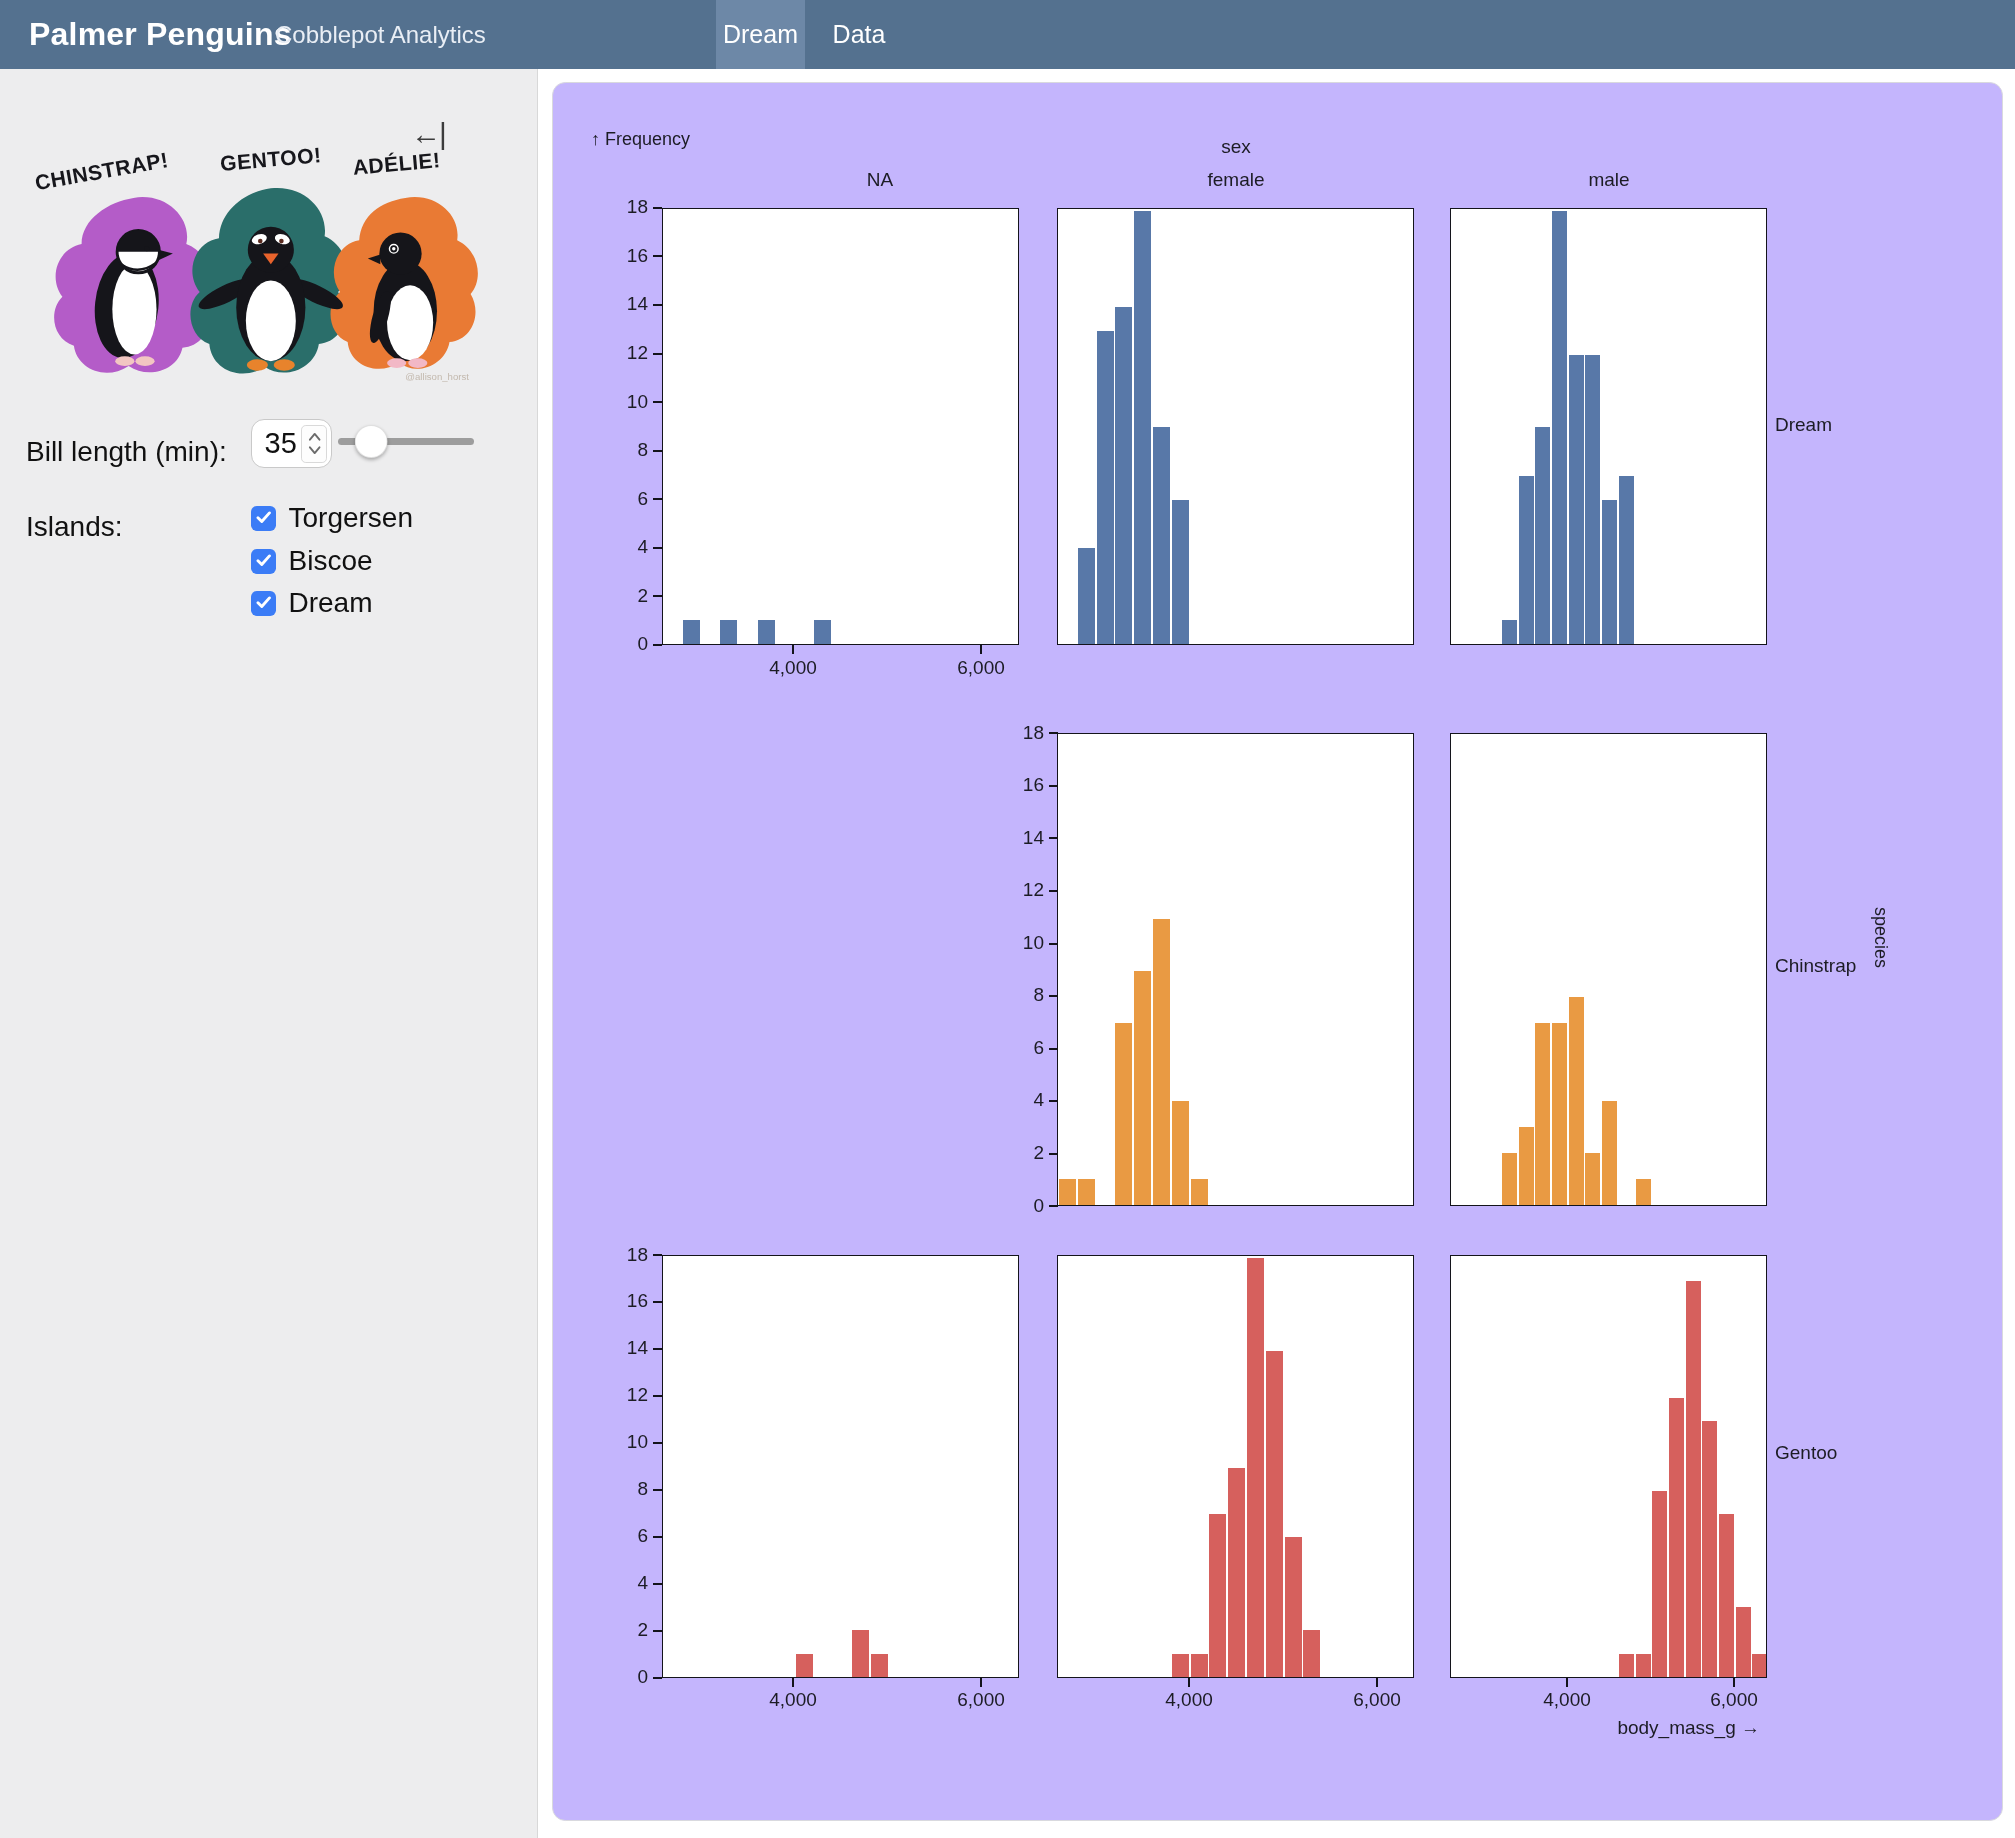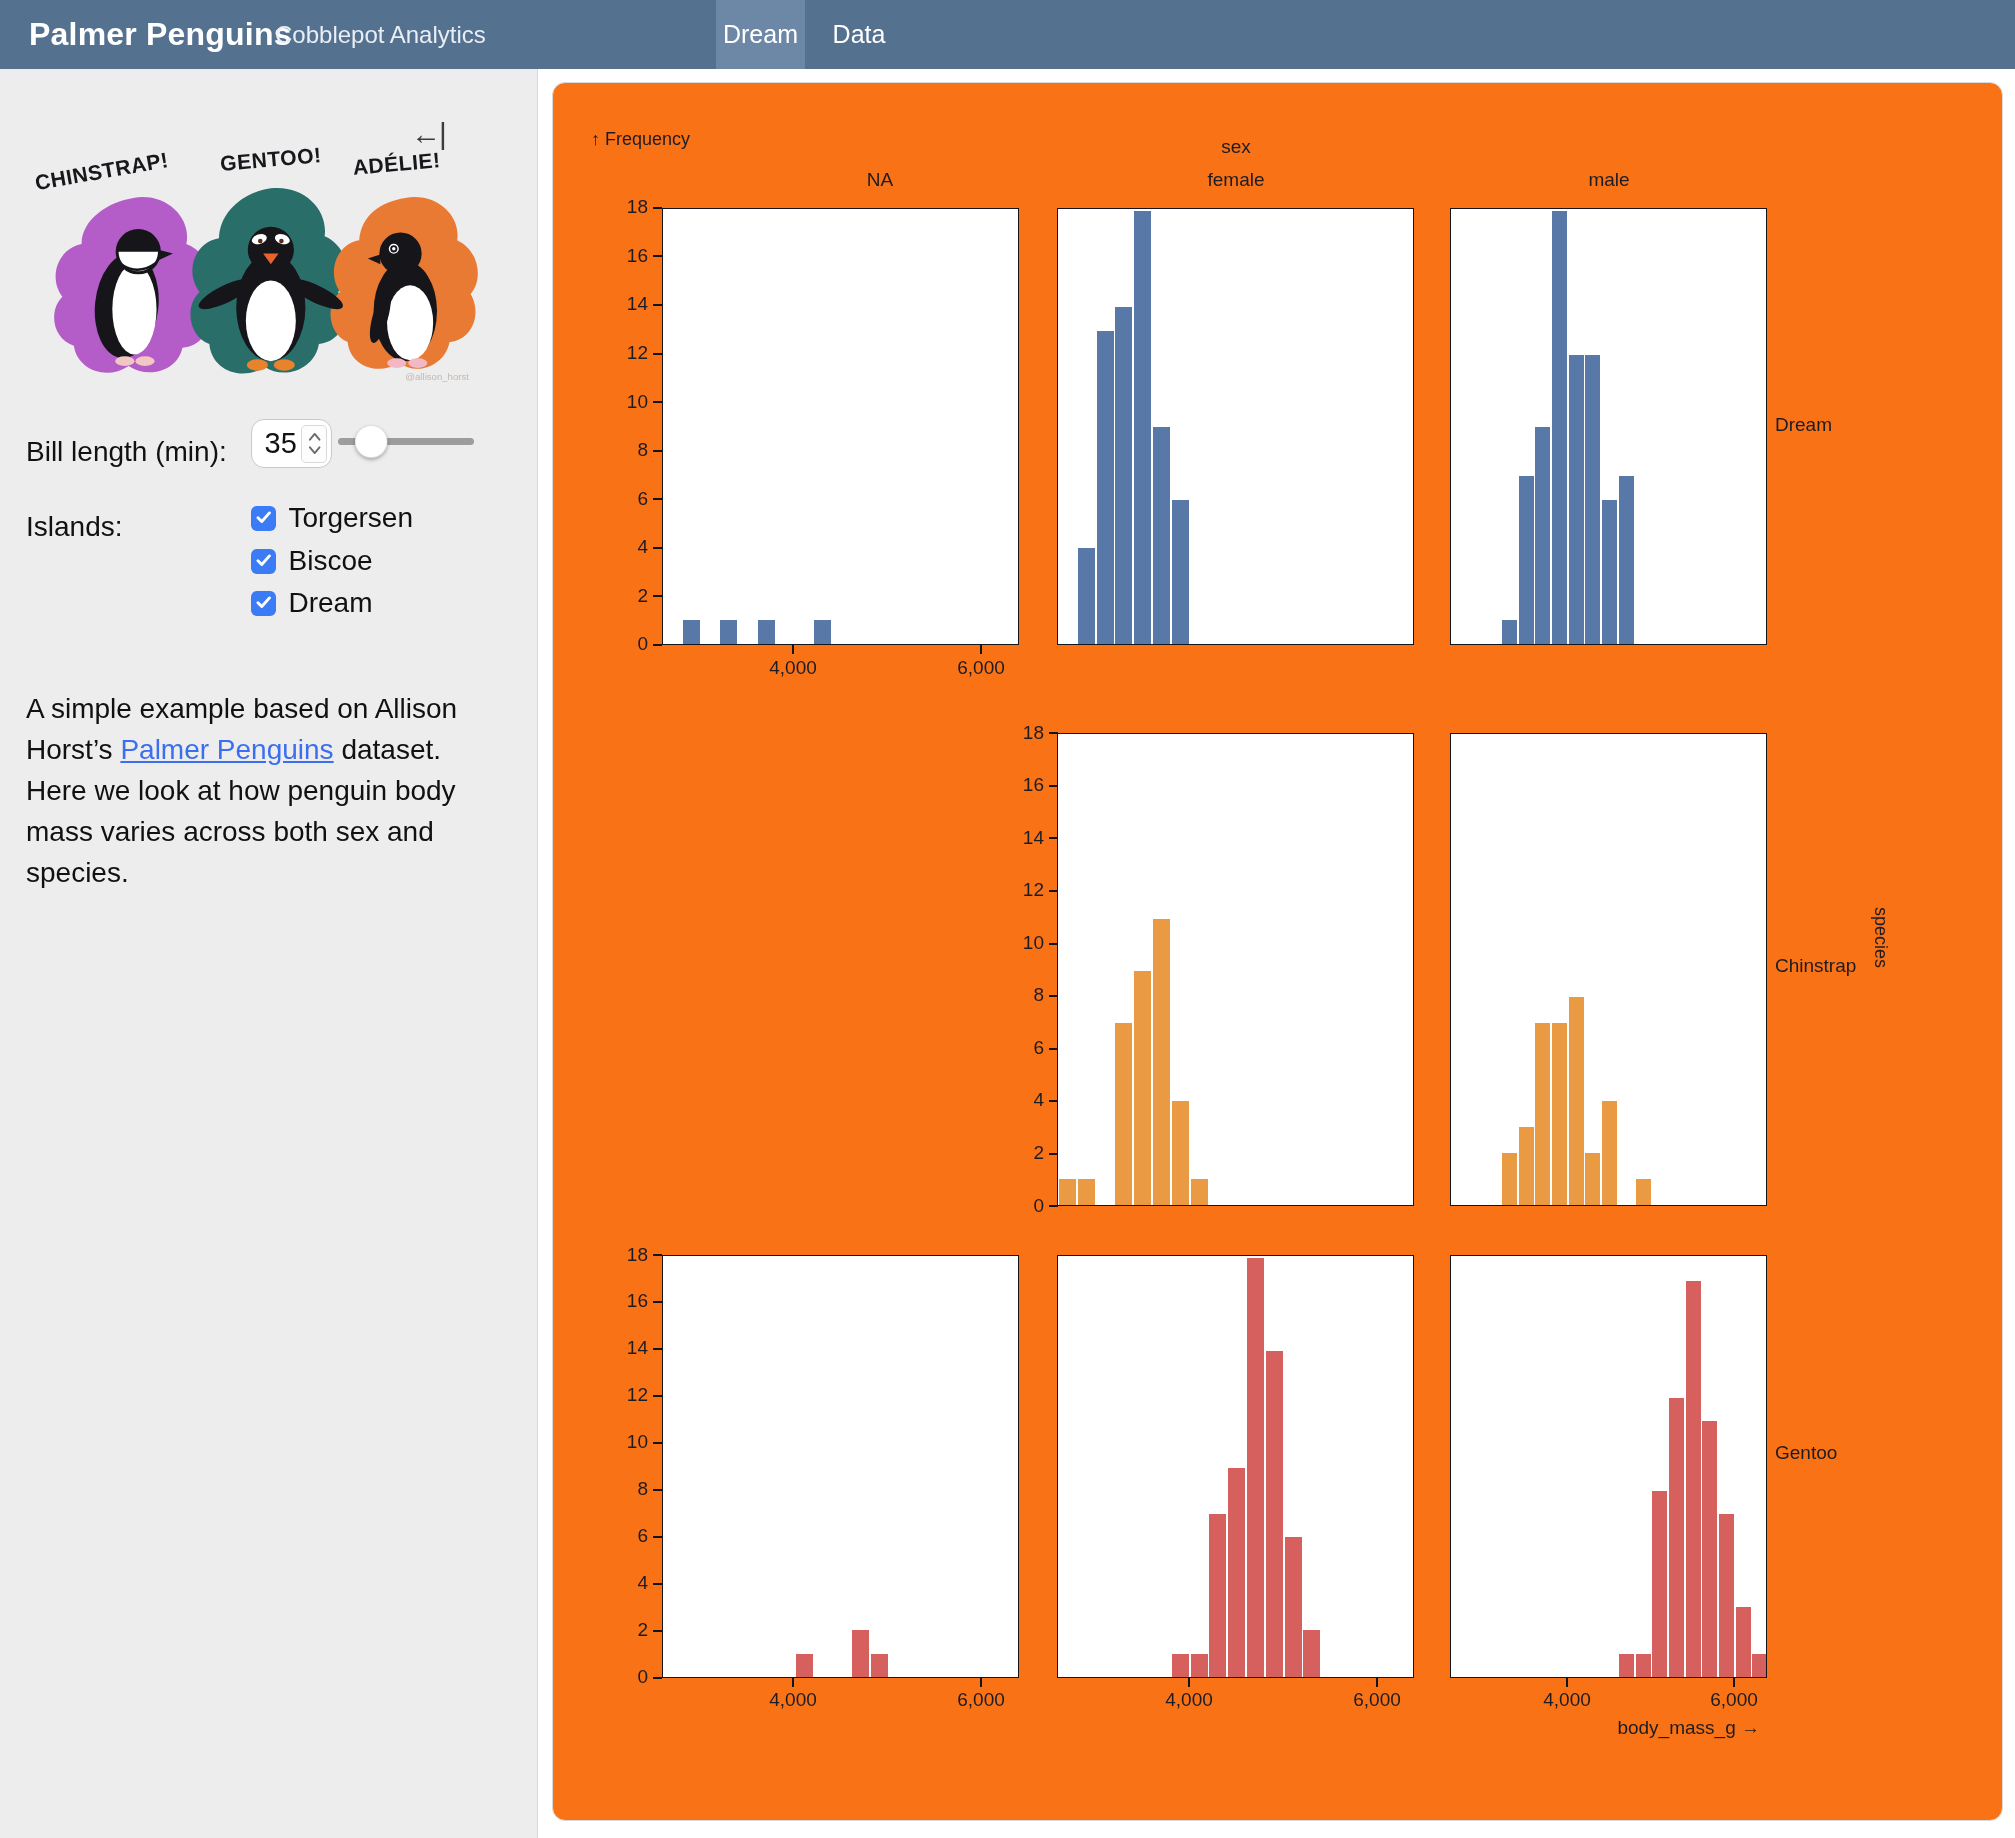--- a/index.html
+++ b/index.html
@@ -35,21 +35,21 @@
   .slider-thumb { position:absolute; top:0; width:33px; height:33px; background:#fff; border-radius:50%; border:1px solid rgba(0,0,0,.12); box-shadow:0 1.9px 3.8px rgba(0,0,0,.28); transform:translateX(-16.3px); cursor:pointer; }
 
   .check-row { position:absolute; left:251px; display:flex; align-items:center; cursor:pointer; }
   .checkbox { width:25px; height:25px; background:#3b7cf6; border-radius:5.8px; display:flex; align-items:center; justify-content:center; flex:0 0 auto; }
   .check-row .lbl { margin-left:12.5px; font-size:28px; color:#111; }
 
   .description { position:absolute; left:26px; top:619px; width:434px; font-size:28px; line-height:41px; color:#111; }
   .description a { color:#3b6ff0; text-decoration:underline; }
 
   
-  .card { position:absolute; left:552px; top:82px; width:1451px; height:1739px; background:#f97316; border:1px solid #d9d9de; border-radius:13.4px; }
+  .card { position:absolute; left:552px; top:82px; width:1451px; height:1739px; background:#c4b5fd; border:1px solid #d9d9de; border-radius:13.4px; }
   #plot-root { position:absolute; left:0; top:0; width:100%; height:100%; }
 
   .facet { position:absolute; border:1.9px solid #14141b; background:#fff; overflow:hidden; }
   .bar { position:absolute; bottom:0; }
   .ytick-mark { position:absolute; width:8.6px; height:1.9px; background:#14141b; }
   .ytick-label { position:absolute; width:48px; text-align:right; font-size:19px; color:#1c1c24; }
   .xtick-mark { position:absolute; width:1.9px; height:8.6px; background:#14141b; }
   .xtick-label { position:absolute; width:96px; text-align:center; font-size:19px; color:#1c1c24; }
 
   .plot-text { position:absolute; font-size:19px; color:#1c1c24; }
@@ -168,21 +168,20 @@
   </div>
   <div class="check-row" style="top:518px">
     <span class="checkbox">
       <svg width="15.4" height="13.4" viewBox="0 0 16 14">
           <path d="M2 7 L6 11 L14 2" stroke="#fff" stroke-width="3" fill="none" stroke-linecap="round" stroke-linejoin="round"></path>
         </svg>
     </span>
     <span class="lbl">Dream</span>
   </div>
 
-  <p class="description"><span>A simple example based on Allison Horst’s </span><a href="#">Palmer Penguins</a><span> dataset. Here we look at how penguin body mass varies across both sex and species.</span></p>
 </div>
 
 <div class="card">
   <div id="plot-root">
     <div class="plot-text freq-label">↑ Frequency</div>
     <div class="plot-text col-title-sex">sex</div>
     <div class="plot-text col-label-na">NA</div>
     <div class="plot-text col-label-female">female</div>
     <div class="plot-text col-label-male">male</div>
     <div class="plot-text row-label-adelie">Dream</div>

